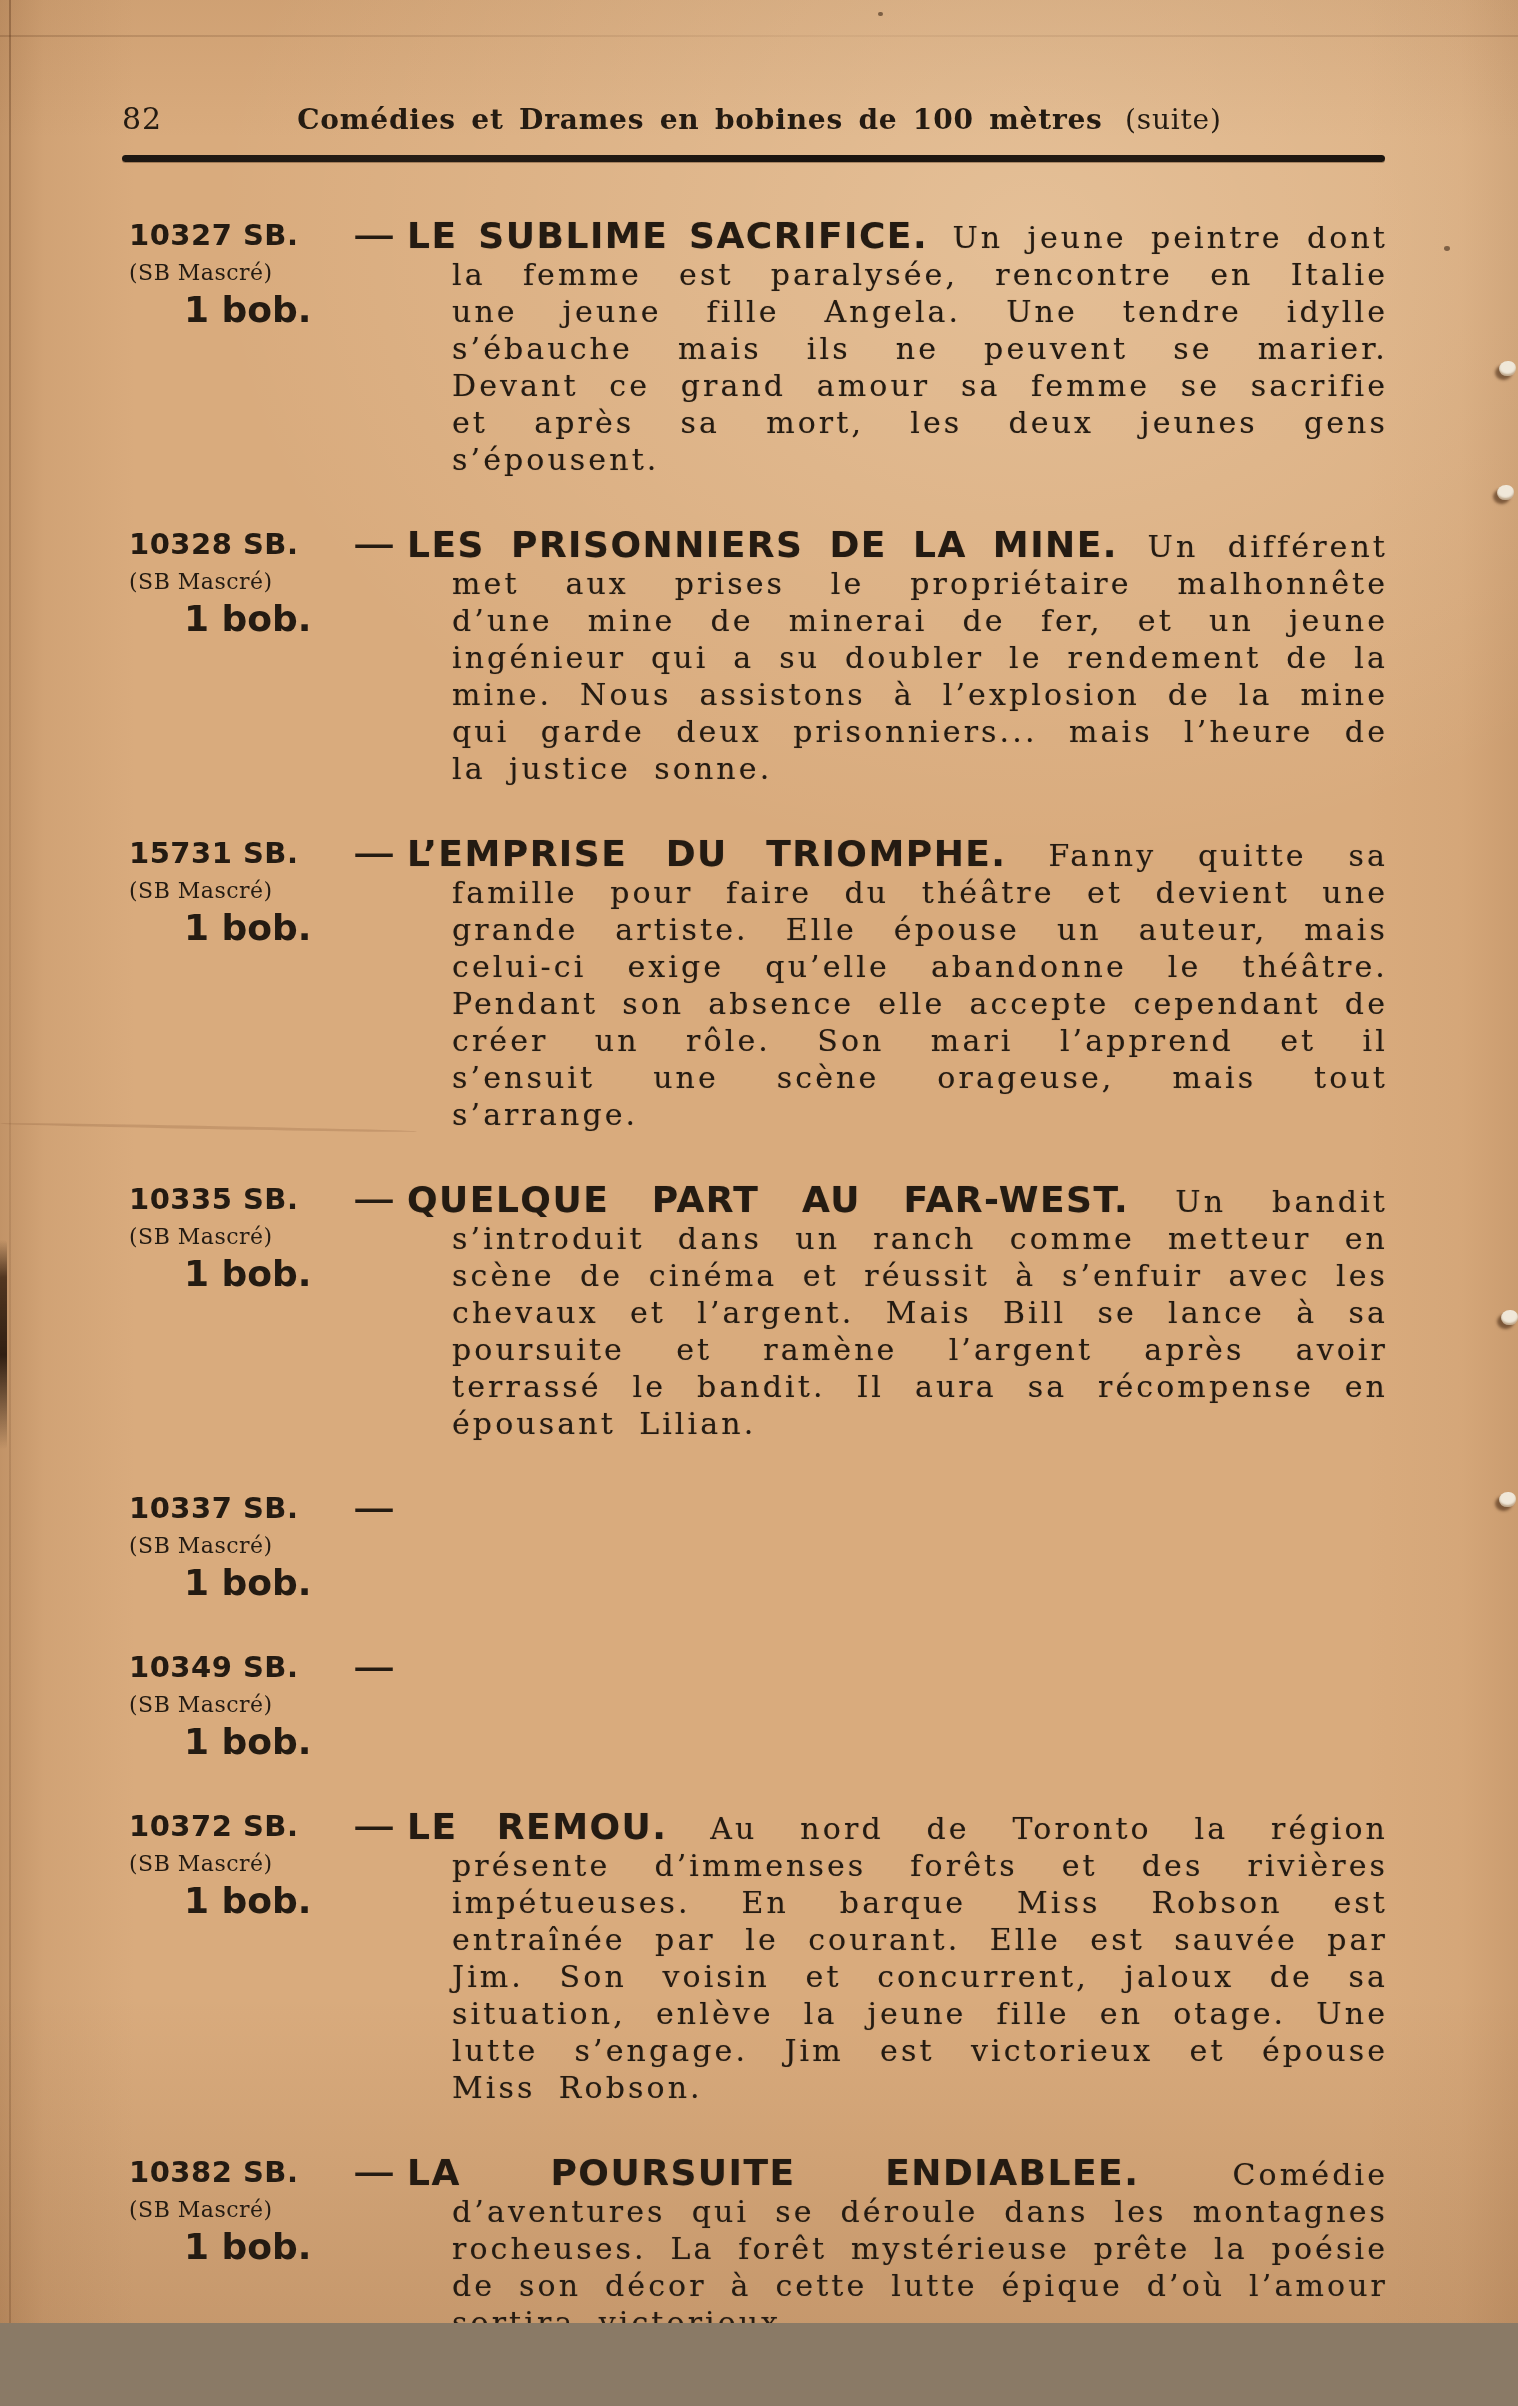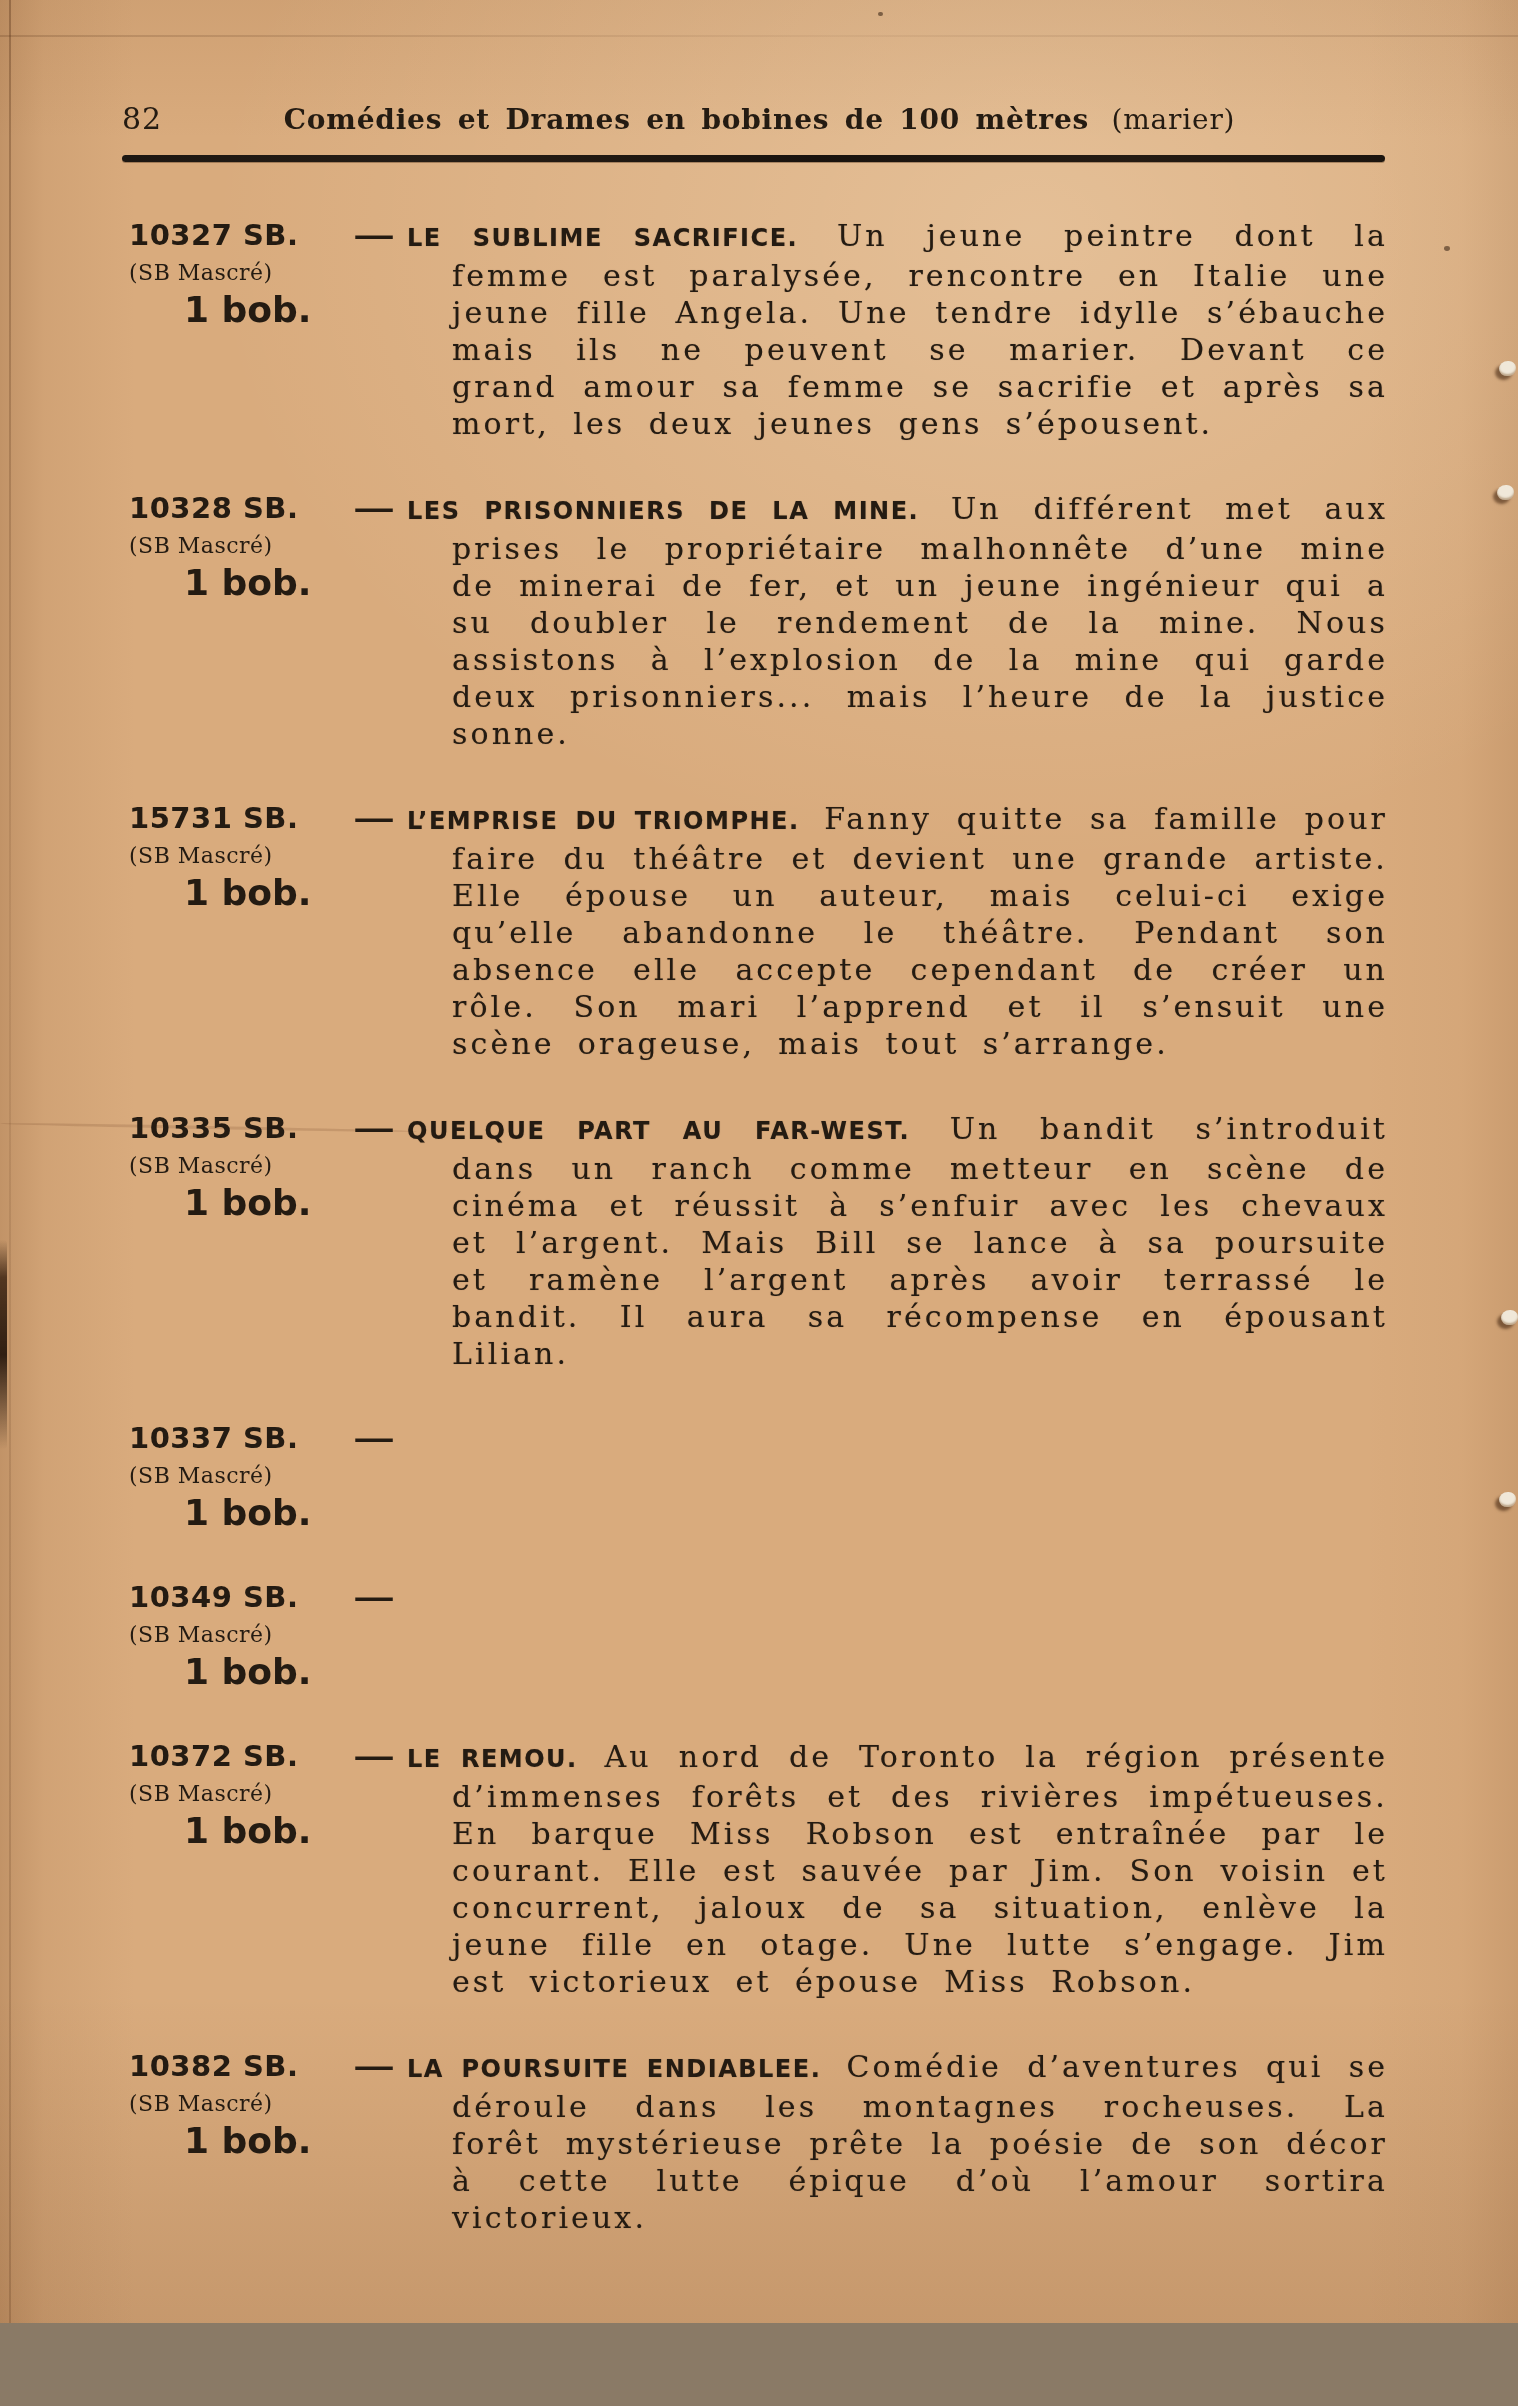--- a/index.html
+++ b/index.html
@@ -62,21 +62,21 @@
     flex:1 1 auto; margin:0;
     width:980px; max-width:980px;
     font-size:30px; line-height:37px;
     letter-spacing:3.1px; word-spacing:10.7px;
     text-align:justify;
     padding-left:45px; text-indent:-45px;
     text-shadow:0 0 1px rgba(45,28,12,0.35);
   }
   .title {
     font-family:"DejaVu Sans","Liberation Sans",sans-serif;
-    font-weight:bold; font-size:24px; letter-spacing:1.5px; word-spacing:5.8px;
+    font-weight:bold; font-size:36px; letter-spacing:1.5px; word-spacing:5.8px;
   }
 
   
   .crease-top { position:absolute; top:35px; left:0; width:100%; height:1.9px;
     background:linear-gradient(90deg, rgba(80,45,20,.45), rgba(80,45,20,.12) 55%, rgba(80,45,20,.35)); opacity:.45; }
   .edge-line-left { position:absolute; top:0; left:8.7px; width:1.9px; height:100%;
     background:linear-gradient(180deg, rgba(80,45,20,.35), rgba(80,45,20,.10) 40%, rgba(80,45,20,.22)); }
   .crease-mid { position:absolute; top:1126px; left:0; width:417px; height:2.9px;
     background:rgba(95,52,22,.16); transform:rotate(1.1deg); border-radius:50%; }
   .streak-left { position:absolute; left:0; top:1240px; width:6.8px; height:209px;
@@ -108,21 +108,21 @@
   <div class="hole h3"></div>
   <div class="hole h4"></div>
   <div class="speck s1"></div>
   <div class="speck s2"></div>
   <div class="speck s3"></div>
 
   <div class="header">
     <span class="page-num">82</span>
     <div class="header-title">
       <span class="ht-main">Comédies et Drames en bobines de 100 mètres</span>
-      <span class="ht-suite">(marier)</span>
+      <span class="ht-suite">(suite)</span>
     </div>
   </div>
   <div class="rule"></div>
 
   <div class="entries">
     <div class="entry">
       <div class="col-left">
         <div class="code-line">
           <span class="code">10327 SB.</span>
           <span class="dash">—</span>

